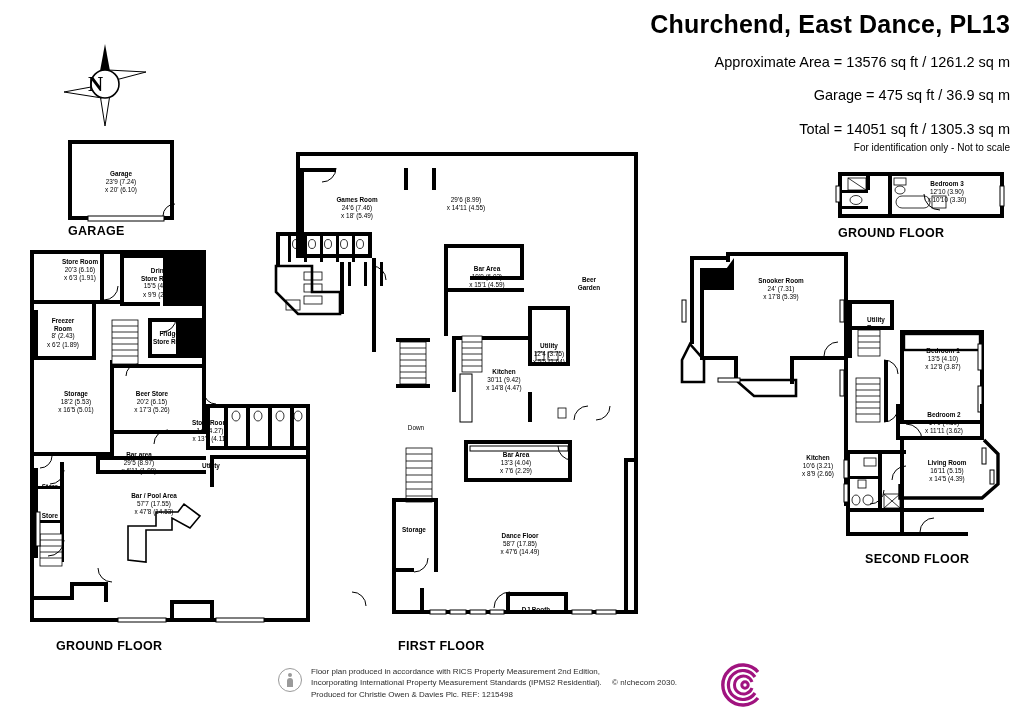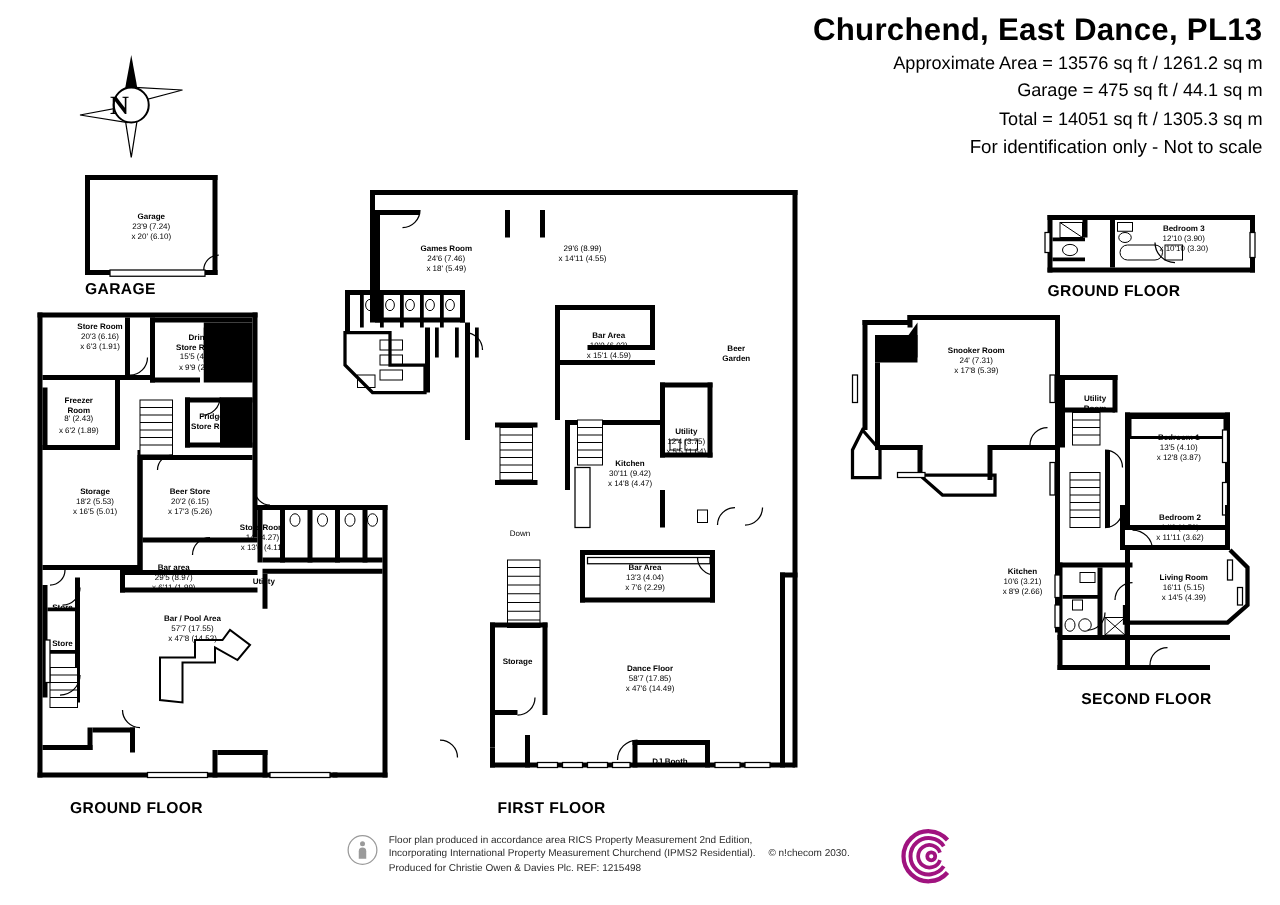--- a/index.html
+++ b/index.html
@@ -5,22 +5,22 @@
 <style>
   html,body{margin:0;padding:0;background:#fff;}
   body{
     width:1024px;height:724px;position:relative;overflow:hidden;
     font-family:"Liberation Sans", sans-serif;color:#000;
   }
   #plan{position:absolute;inset:0;}
   
   .hdr{position:absolute;right:14px;top:10px;text-align:right;}
   .hdr .title{font-size:25px;font-weight:bold;letter-spacing:.2px;line-height:1.15;}
-  .hdr .ln{font-size:14.5px;line-height:1.42;margin-top:2px;}
-  .hdr .small{font-size:15px;margin-top:3px;}
+  .hdr .ln{font-size:14.5px;line-height:1.42;margin-top:13px;}
+  .hdr .small{font-size:10px;margin-top:3px;}
   
   .floorcap{position:absolute;font-size:12.5px;font-weight:bold;letter-spacing:.3px;}
   
   .rm{position:absolute;text-align:center;font-size:6.4px;line-height:1.28;
       transform:translate(-50%,0);white-space:nowrap;font-weight:normal;}
   .rm b{font-weight:bold;display:block;font-size:6.4px;}
   .rm .d{display:block;}
   .rm.two b{line-height:1.2;}
   
   .compass{position:absolute;left:62px;top:42px;width:86px;height:86px;}
@@ -37,21 +37,21 @@
      background:#9a9a9a;border-radius:3px 3px 0 0;}
   .logo{position:absolute;left:718px;top:662px;width:46px;height:46px;}
   .copy{color:#2b2b2b;}
 </style>
 </head>
 <body>
 
 <div class="hdr">
   <div class="title">Churchend, East Dance, PL13</div>
   <div class="ln">Approximate Area = 13576 sq ft / 1261.2 sq m</div>
-  <div class="ln">Garage = 475 sq ft / 44.1 sq m</div>
+  <div class="ln">Garage = 475 sq ft / 36.9 sq m</div>
   <div class="ln">Total = 14051 sq ft / 1305.3 sq m</div>
   <div class="small">For identification only - Not to scale</div>
 </div>
 
 <div class="compass">
   <svg width="86" height="86" viewBox="0 0 86 86">
     <polygon points="43,2 50,40 43,46 36,40" fill="#000"></polygon>
     <polygon points="43,84 49,46 43,40 37,46" fill="none" stroke="#000" stroke-width="1"></polygon>
     <polygon points="2,50 40,43 46,49 40,56" fill="none" stroke="#000" stroke-width="1"></polygon>
     <polygon points="84,30 46,40 40,34 46,28" fill="none" stroke="#000" stroke-width="1"></polygon>
@@ -633,23 +633,23 @@
 
 <div class="rm" style="left:947px;top:180px;">
   <b>Bedroom 3</b>
     <span class="d">12'10 (3.90)</span>
     <span class="d">x 10'10 (3.30)</span>
 </div>
 
 <div class="foot">
   <div class="person"></div>
   <div class="txt">
-    <div>Floor plan produced in accordance area RICS Property Measurement 2nd Edition,</div>
+    <div>Floor plan produced in accordance with RICS Property Measurement 2nd Edition,</div>
     <div>
-      <span>Incorporating International Property Measurement Churchend (IPMS2 Residential).</span>
+      <span>Incorporating International Property Measurement Standards (IPMS2 Residential).</span>
       <span class="copy" style="margin-left:8px;">© n!checom 2030.</span>
     </div>
     <div>Produced for Christie Owen &amp; Davies Plc.   REF: 1215498</div>
   </div>
 </div>
 
 <div class="logo">
   <svg width="46" height="46" viewBox="0 0 46 46">
     <g fill="none" stroke="#a0137f">
       <path d="M40,10 A20,20 0 1 0 40,36" stroke-width="3.4"></path>

